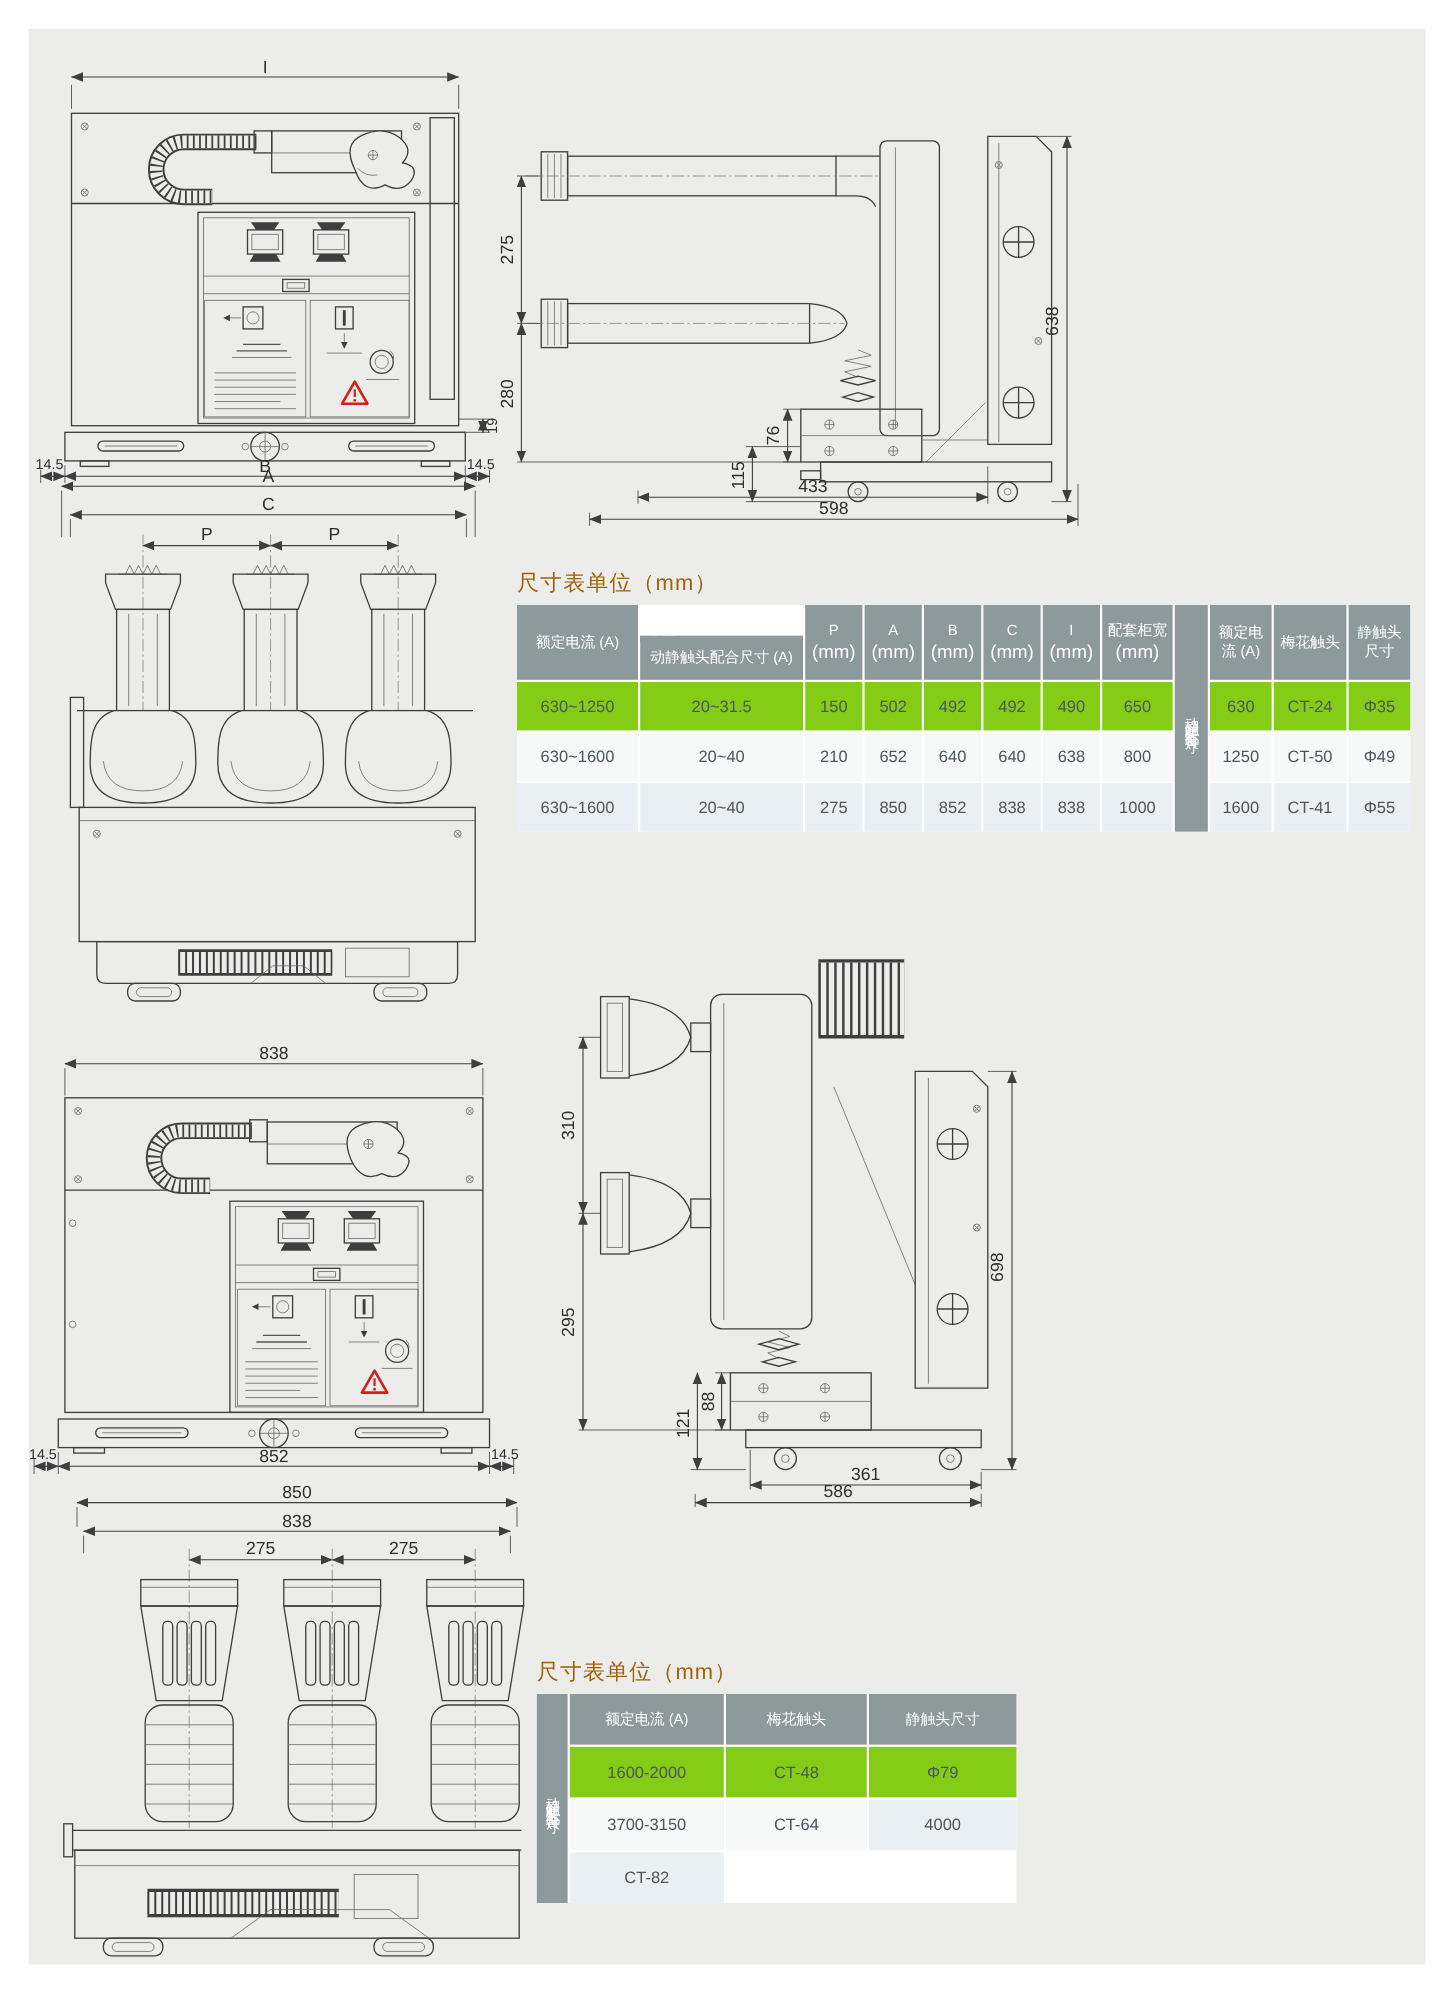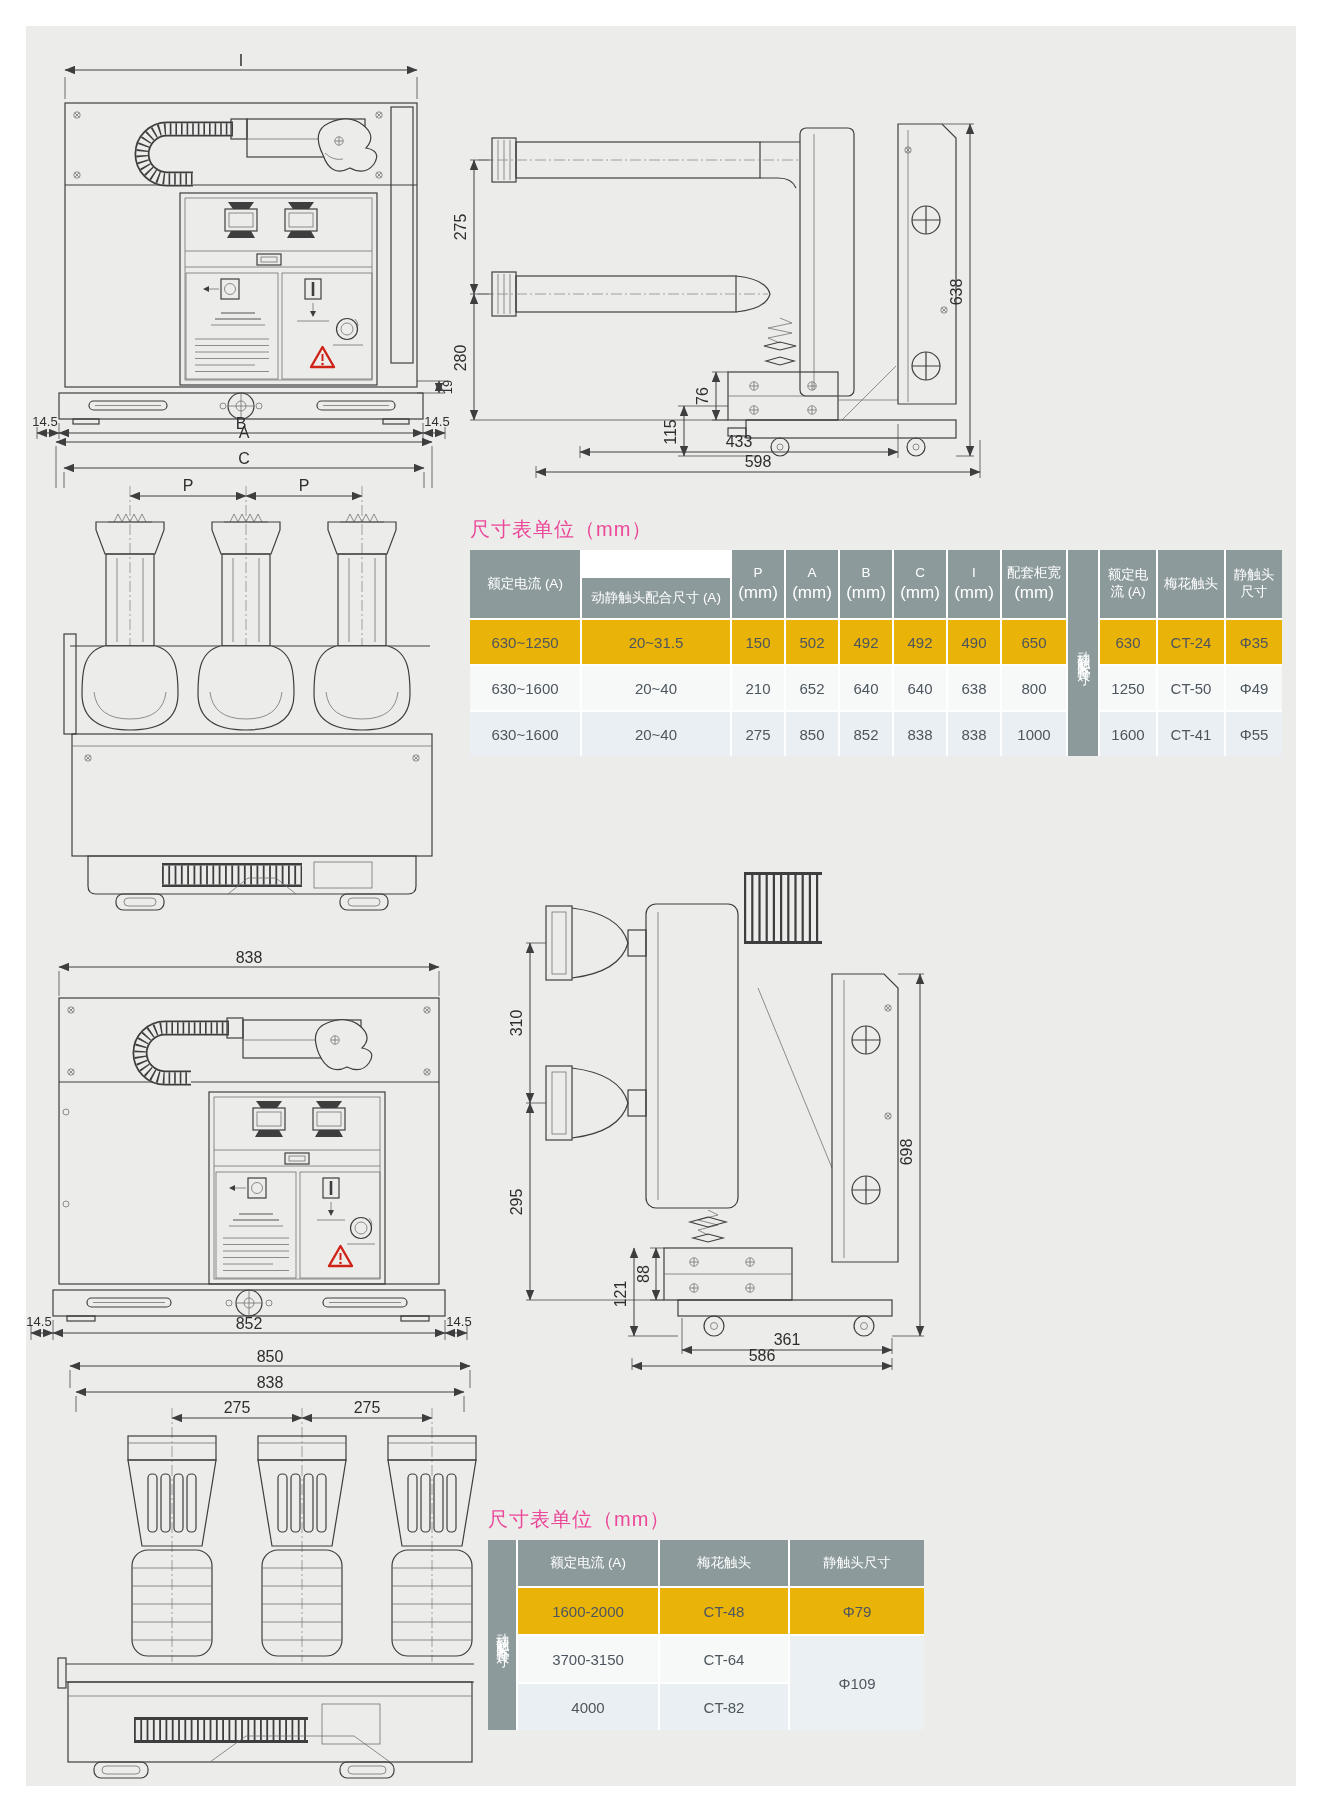--- a/index.html
+++ b/index.html
@@ -13,37 +13,37 @@
   .lnf{stroke:#3e3e3e;stroke-width:1.2;fill:#ecedeb;}
   .thin{stroke:#6b6b6b;stroke-width:.75;fill:none;}
   .cl{stroke:#8a8a8a;stroke-width:.8;fill:none;stroke-dasharray:11 3 2 3;}
   .dim{stroke:#3e3e3e;stroke-width:1;fill:none;marker-start:url(#ar);marker-end:url(#ar);}
   .ext{stroke:#4a4a4a;stroke-width:.8;fill:none;}
   .dark{fill:#3e3e3e;stroke:none;}
   .red{stroke:#cf2318;stroke-width:2.4;fill:none;stroke-linejoin:round;}
   .dt{font:16px "Liberation Sans","DejaVu Sans",sans-serif;fill:#2e2e2e;}
   .dts{font:13px "Liberation Sans","DejaVu Sans",sans-serif;fill:#2e2e2e;}
   
-  .tbl-title{position:absolute;font-size:20px;color:#ec4899;letter-spacing:1px;}
+  .tbl-title{position:absolute;font-size:20px;color:#a16207;letter-spacing:1px;}
   .tgrid{position:absolute;display:grid;gap:2px;background:#fff;}
   .t1{grid-template-columns:110px 148px 52px 52px 52px 52px 52px 64px 30px 56px 66px 56px;
       grid-template-rows:68px 44px 44px 44px;}
   .t2{grid-template-columns:28px 140px 128px 134px;grid-template-rows:46px 46px 46px 46px;}
   .cell{display:flex;align-items:center;justify-content:center;text-align:center;}
   .hd{background:#8c9a9c;color:#fff;font-size:13.5px;line-height:1.25;padding:3px 2px;
       flex-direction:column;box-sizing:border-box;}
   .hd .u{font-size:17px;}
   .vert{writing-mode:vertical-rl;text-orientation:upright;letter-spacing:3px;font-size:13px;
         padding:6px 0;}
   .param{grid-column:1/3;display:grid;grid-template-columns:110px 1fr;grid-template-rows:26px 1fr;
          gap:2px;background:#fff;padding:0;}
   .pc1{grid-row:1/3;}
   .pc2{justify-content:flex-start;padding-left:6px;flex-direction:row;margin-top:28px;}
   .dc{font-size:15px;color:#4d565e;}
-  .r0{background:#eab308;}
+  .r0{background:#84cc16;}
   .r1{background:#f7f9f9;}
   .r2{background:#e9eff2;}
 </style>
 </head>
 <body>
 
 <div class="canvas"></div>
 
 <svg width="0" height="0" style="position:absolute">
   <defs>
@@ -657,17 +657,16 @@
   <div class="cell hd">额定电流 (A)</div>
   <div class="cell hd">梅花触头</div>
   <div class="cell hd">静触头尺寸</div>
 
   <div class="cell dc r0">1600-2000</div>
   <div class="cell dc r0">CT-48</div>
   <div class="cell dc r0">Φ79</div>
 
   <div class="cell dc r1">3700-3150</div>
   <div class="cell dc r1">CT-64</div>
-  <div class="cell dc" style="grid-column:4;grid-row:3/5;background:#ebf1f3">Φ109</div>
 
   <div class="cell dc r2">4000</div>
   <div class="cell dc r2">CT-82</div>
 </div>
 
 </body></html>

